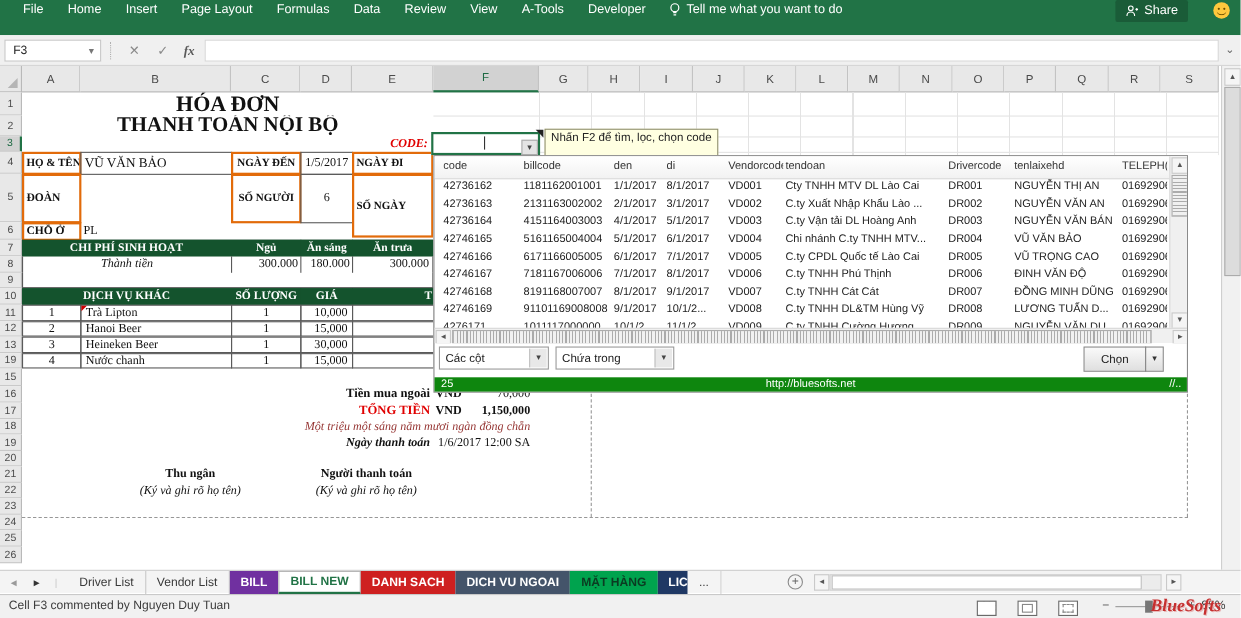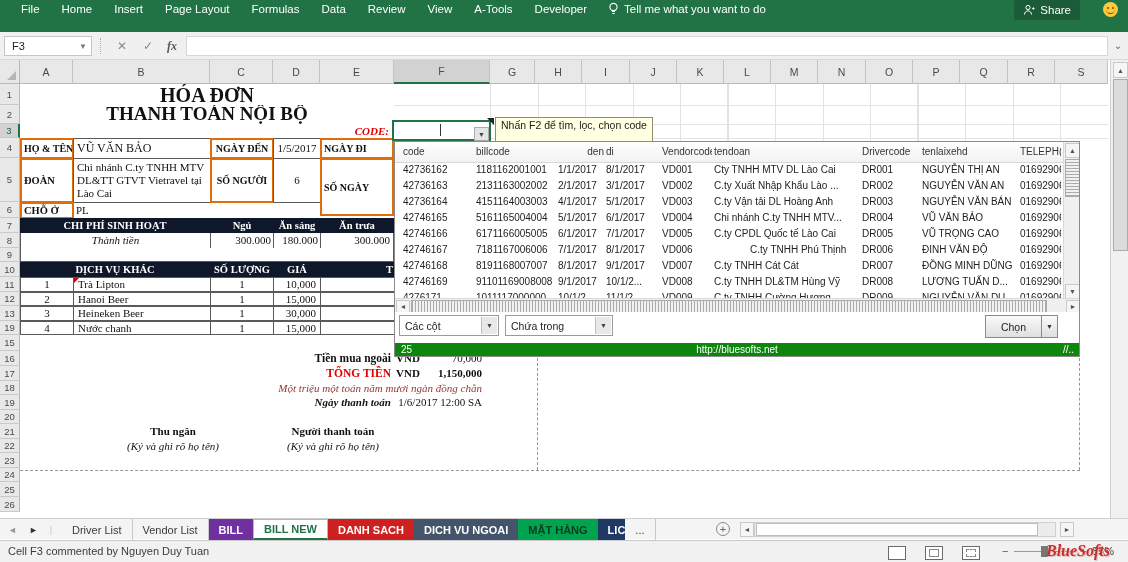--- a/index.html
+++ b/index.html
@@ -29,21 +29,21 @@
   .chcell.sel{background:#d2d2d2;border-bottom:2px solid #217346;color:#1d6a43;}
   .rhcell{position:absolute;left:0;width:20px;background:#e8e8e8;border-right:1px solid #b9b9b9;border-bottom:1px solid #c9c9c9;color:#4a4a4a;font-size:9.5px;display:flex;align-items:center;justify-content:center;box-sizing:border-box;}
   .rhcell.sel{background:#d2d2d2;border-right:2px solid #217346;color:#1d6a43;}
   #corner{left:0;top:60px;width:20px;height:24px;background:#e8e8e8;border-right:1px solid #b9b9b9;border-bottom:1px solid #b9b9b9;}
   #corner s{position:absolute;right:3px;bottom:3px;width:0;height:0;border-bottom:9px solid #b5b5b5;border-left:9px solid transparent;}
   
   .c{position:absolute;box-sizing:border-box;font-family:"Liberation Serif",serif;color:#111;font-size:11px;line-height:1.1;display:flex;align-items:center;overflow:hidden;white-space:nowrap;}
   .b{font-weight:bold}.i{font-style:italic}.ctr{justify-content:center}.rt{justify-content:flex-end}
   .obd{border:2px solid #E26B0A;}
   .tbd{border:1px solid #5a5a5a;}
-  .blk{background:#0f172a;color:#fff;}
+  .blk{background:#14532d;color:#fff;}
   .red{color:#E00000;}
   .gridlines{background-image:repeating-linear-gradient(90deg,#e3e3e3 0 1px,transparent 1px 47.5px);}
   .hline{background:#e3e3e3;height:1px;}
   .dashH{border-top:1px dashed #979797;}
   .dashV{border-left:1px dashed #979797;}
   .cmark{position:absolute;width:0;height:0;border-top:5px solid #d00000;border-right:5px solid transparent;}
   
   #pedit{left:392px;top:120px;width:99px;height:21px;background:#fff;border:2px solid #217346;}
   #pedit .caret{position:absolute;left:46px;top:2px;width:1px;height:12px;background:#333;}
   #pedit .dd{position:absolute;right:0;top:5px;width:13px;height:12px;background:#e4e4e4;border:1px solid #ababab;color:#444;font-size:7px;display:flex;align-items:center;justify-content:center;}
@@ -215,23 +215,20 @@
   <div class="c b ctr" style="left:20px;top:105px;width:374px;height:19px;font-size:19px;">THANH TOÁN NỘI BỘ</div>
   <div class="c b i red rt" style="left:300px;top:124px;width:91px;height:14px;font-size:11px;padding-right:2px;">CODE:</div>
 
   <div class="c b obd" style="left:20px;top:138px;width:54px;height:21px;font-size:10px;padding-left:2px;">HỌ &amp; TÊN</div>
   <div class="c tbd" style="left:73px;top:138px;width:138px;height:21px;font-size:12px;padding-left:3px;">VŨ VĂN BẢO</div>
   <div class="c b obd ctr" style="left:210px;top:138px;width:64px;height:21px;font-size:10px;">NGÀY ĐẾN</div>
   <div class="c tbd ctr" style="left:273px;top:138px;width:48px;height:21px;">1/5/2017</div>
   <div class="c b obd" style="left:320px;top:138px;width:74px;height:21px;font-size:10px;padding-left:2px;">NGÀY ĐI</div>
 
   <div class="c b obd" style="left:20px;top:158px;width:54px;height:45px;font-size:10.5px;padding-left:2px;">ĐOÀN</div>
-  <div class="c tbd" style="left:73px;top:158px;width:138px;height:45px;white-space:pre-line;padding-left:3px;line-height:13px;">Chi nhánh C.ty TNHH MTV
-DL&amp;TT GTVT Vietravel tại
-Lào Cai</div>
   <div class="c b obd ctr" style="left:210px;top:158px;width:64px;height:45px;font-size:10px;">SỐ NGƯỜI</div>
   <div class="c tbd ctr" style="left:273px;top:158px;width:48px;height:45px;">6</div>
   <div class="c b obd" style="left:320px;top:158px;width:74px;height:58px;font-size:10px;padding-left:2px;">SỐ NGÀY</div>
 
   <div class="c b obd" style="left:20px;top:202px;width:54px;height:17px;font-size:10.5px;padding-left:2px;">CHỖ Ở</div>
   <div class="c" style="left:73px;top:202px;width:321px;height:17px;border-bottom:1px solid #5a5a5a;padding-left:3px;">PL</div>
 
   <div class="c blk" style="left:20px;top:218px;width:374px;height:15px;"></div>
   <div class="c b blk ctr" style="left:20px;top:218px;width:190px;height:15px;font-size:10.5px;">CHI PHÍ SINH HOẠT</div>
   <div class="c b blk ctr" style="left:210px;top:218px;width:64px;height:15px;font-size:10.5px;">Ngủ</div>
@@ -276,21 +273,21 @@
     </div>
 
   <div class="c b rt" style="left:210px;top:351px;width:181px;height:15px;font-size:11.5px;">Tiền mua ngoài</div>
   <div class="c b" style="left:396px;top:351px;width:32px;height:15px;">VND</div>
   <div class="c rt" style="left:420px;top:351px;width:62px;height:15px;">70,000</div>
 
   <div class="c b red rt" style="left:210px;top:366px;width:181px;height:15px;font-size:11.5px;">TỔNG TIỀN</div>
   <div class="c b" style="left:396px;top:366px;width:32px;height:15px;">VND</div>
   <div class="c b rt" style="left:414px;top:366px;width:68px;height:15px;">1,150,000</div>
 
-  <div class="c i rt" style="left:180px;top:381px;width:302px;height:14px;color:#963634;">Một triệu một toán năm mươi ngàn đồng chẵn</div>
+  <div class="c i rt" style="left:180px;top:381px;width:302px;height:14px;color:#963634;">Một triệu một sáng năm mươi ngàn đồng chẵn</div>
 
   <div class="c b i rt" style="left:210px;top:395px;width:181px;height:15px;">Ngày thanh toán</div>
   <div class="c rt" style="left:396px;top:395px;width:86px;height:15px;">1/6/2017 12:00 SA</div>
 
   <div class="c b ctr" style="left:73px;top:424px;width:200px;height:15px;">Thu ngân</div>
   <div class="c b ctr" style="left:253px;top:424px;width:160px;height:15px;">Người thanh toán</div>
   <div class="c i ctr" style="left:73px;top:439px;width:200px;height:14px;">(Ký và ghi rõ họ tên)</div>
   <div class="c i ctr" style="left:253px;top:439px;width:160px;height:14px;">(Ký và ghi rõ họ tên)</div>
 
   <div class="abs dashH" style="left:20px;top:470px;width:1060px;height:1px;"></div>
@@ -302,21 +299,21 @@
     <span class="dd">▼</span>
   </div>
   <div class="abs" id="ptipptr"></div>
   <div class="abs" id="ptip">Nhấn F2 để tìm, lọc, chọn code</div>
 
   <div class="abs" id="popup">
     <div id="plist">
       <div id="plisthdr">
           <div class="phc" style="left: 8px; width: 66px;">code</div>
           <div class="phc" style="left: 81px; width: 80px;">billcode</div>
-          <div class="phc" style="left: 163px; width: 46px; text-align: right;">den</div>
+          <div class="phc" style="left: 163px; width: 46px;">den</div>
           <div class="phc" style="left: 211px; width: 54px;">di</div>
           <div class="phc" style="left: 267px; width: 50px;">Vendorcode</div>
           <div class="phc" style="left: 319px; width: 142px;">tendoan</div>
           <div class="phc" style="left: 467px; width: 56px;">Drivercode</div>
           <div class="phc" style="left: 527px; width: 96px;">tenlaixehd</div>
           <div class="phc" style="left: 625px; width: 41px; text-align: right;">TELEPH(</div>
         </div>
       <div id="prows">
           <div class="prow" style="top: 20px;">
             <div class="pc" style="left: 8px; width: 66px;">42736162</div>
@@ -372,21 +369,21 @@
             <div class="pc" style="left: 467px; width: 56px;">DR005</div>
             <div class="pc" style="left: 527px; width: 96px;">VŨ TRỌNG CAO</div>
             <div class="pc" style="left: 625px; width: 41px; text-align: right;">01692906</div>
           </div>
           <div class="prow" style="top: 100px;">
             <div class="pc" style="left: 8px; width: 66px;">42746167</div>
             <div class="pc" style="left: 81px; width: 80px;">7181167006006</div>
             <div class="pc" style="left: 163px; width: 46px;">7/1/2017</div>
             <div class="pc" style="left: 211px; width: 54px;">8/1/2017</div>
             <div class="pc" style="left: 267px; width: 50px;">VD006</div>
-            <div class="pc" style="left: 319px; width: 142px; margin-left: 36px;">C.ty TNHH Phú Thịnh</div>
+            <div class="pc" style="left: 319px; width: 142px;">C.ty TNHH Phú Thịnh</div>
             <div class="pc" style="left: 467px; width: 56px;">DR006</div>
             <div class="pc" style="left: 527px; width: 96px;">ĐINH VĂN ĐỘ</div>
             <div class="pc" style="left: 625px; width: 41px; text-align: right;">01692906</div>
           </div>
           <div class="prow" style="top: 116px;">
             <div class="pc" style="left: 8px; width: 66px;">42746168</div>
             <div class="pc" style="left: 81px; width: 80px;">8191168007007</div>
             <div class="pc" style="left: 163px; width: 46px;">8/1/2017</div>
             <div class="pc" style="left: 211px; width: 54px;">9/1/2017</div>
             <div class="pc" style="left: 267px; width: 50px;">VD007</div>

